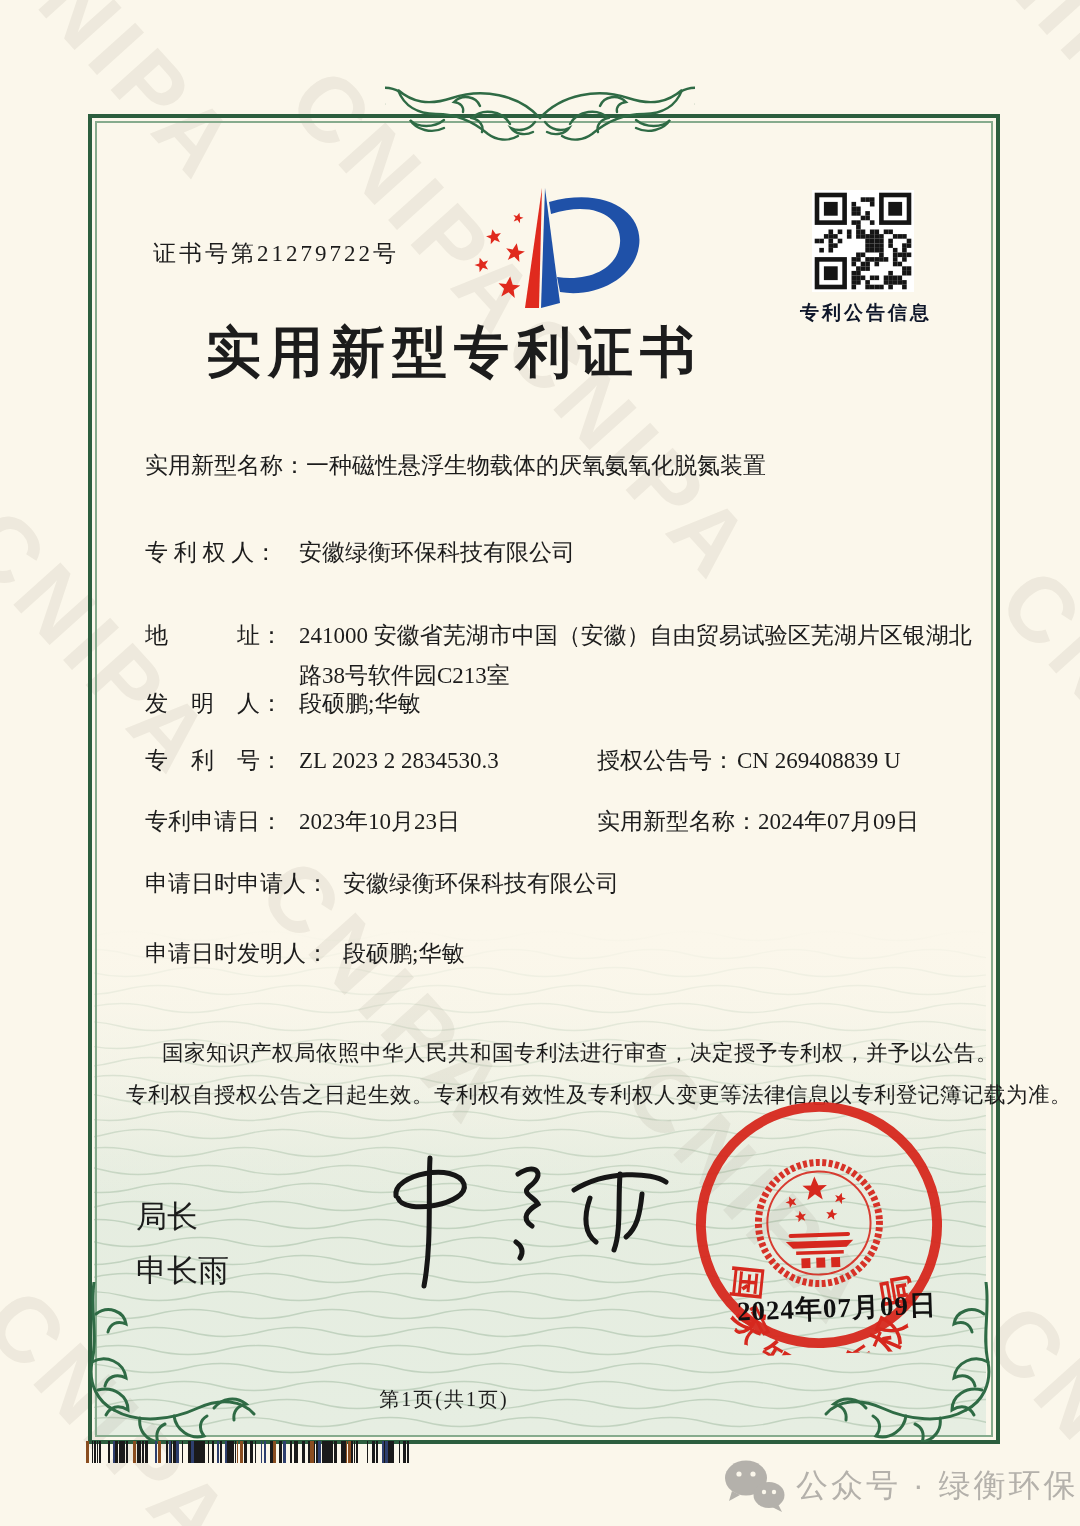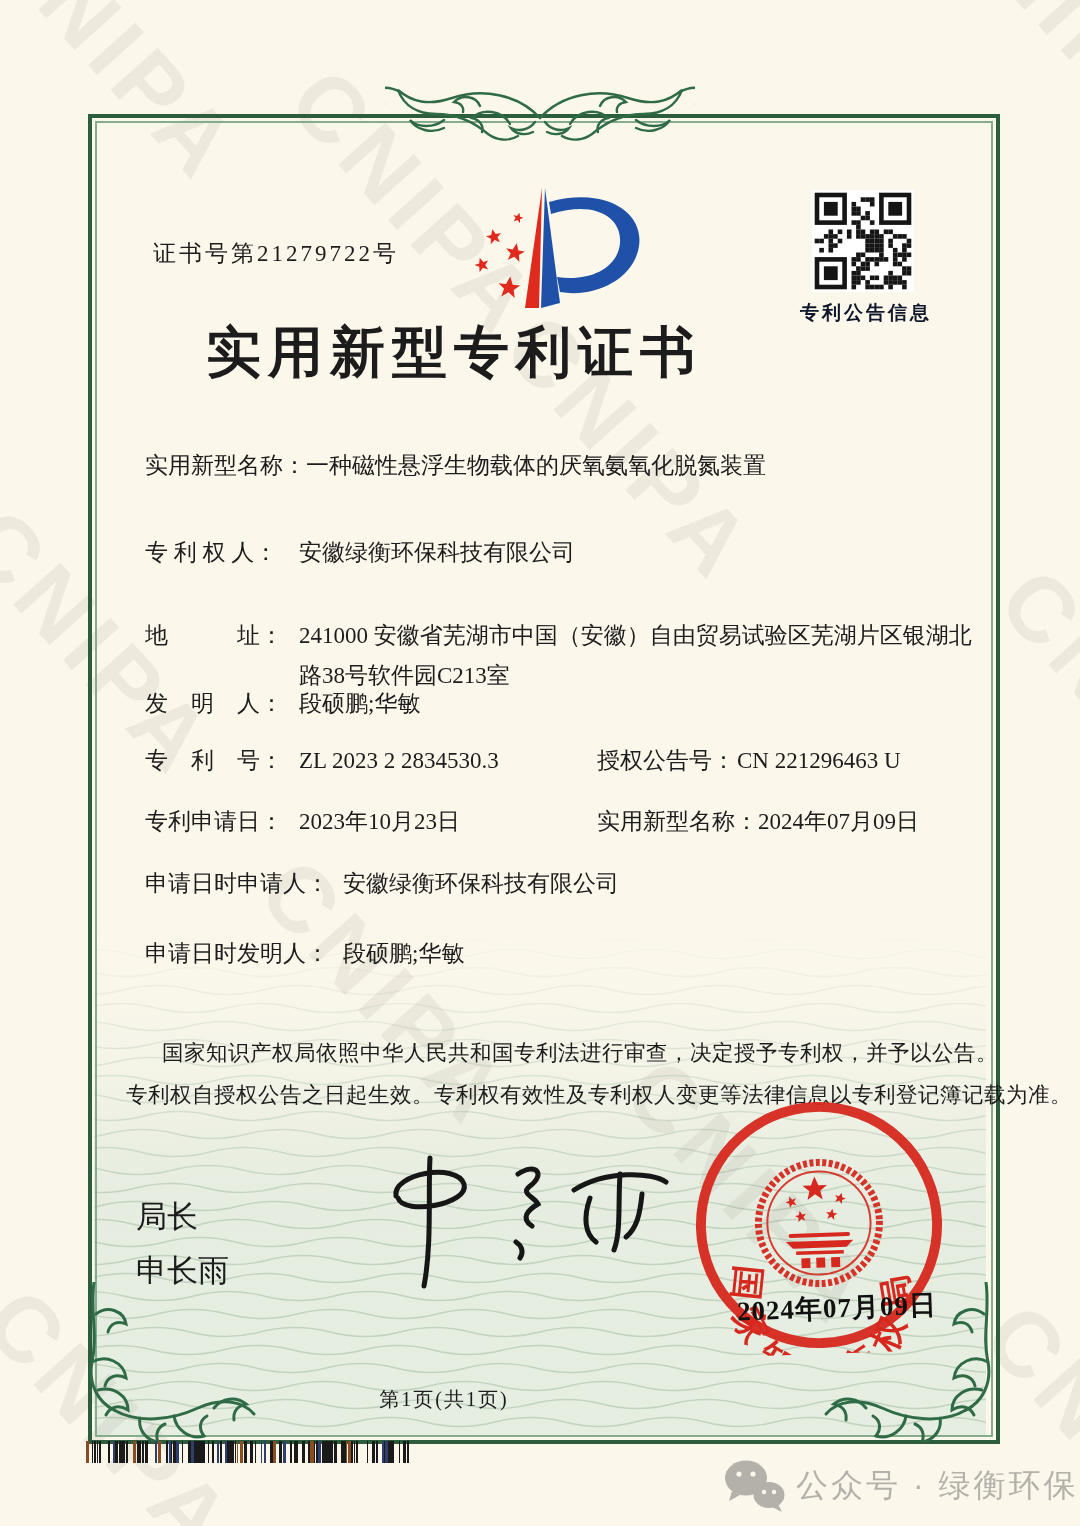--- a/index.html
+++ b/index.html
@@ -311,21 +311,21 @@
     <div class="frow" style="left:145px;top:584px;margin-top:32px;">
       <span class="flabel" style="vertical-align:top;line-height:40px;">地　　　址：</span><span class="fvalue wrap">241000 安徽省芜湖市中国（安徽）自由贸易试验区芜湖片区银湖北路38号软件园C213室</span>
     </div>
     <div class="frow" style="left:145px;top:688px;">
       <span class="flabel">发　明　人：</span><span class="fvalue">段硕鹏;华敏</span>
     </div>
     <div class="frow" style="left:145px;top:745px;">
       <span class="flabel">专　利　号：</span><span class="fvalue">ZL 2023 2 2834530.3</span>
     </div>
     <div class="frow" style="left:597px;top:745px;">
-      <span class="flabel" style="min-width:140px;">授权公告号：</span><span class="fvalue">CN 221296463 U</span>
+      <span class="flabel" style="min-width:140px;">授权公告号：</span><span class="fvalue">CN 269408839 U</span>
     </div>
     <div class="frow" style="left:145px;top:806px;">
       <span class="flabel">专利申请日：</span><span class="fvalue">2023年10月23日</span>
     </div>
     <div class="frow" style="left:597px;top:806px;">
       <span class="flabel" style="min-width:140px;">实用新型名称：</span><span class="fvalue">2024年07月09日</span>
     </div>
     <div class="frow" style="left:145px;top:868px;">
       <span class="flabel" style="min-width:auto;margin-right:14px;">申请日时申请人：</span><span class="fvalue">安徽绿衡环保科技有限公司</span>
     </div>

